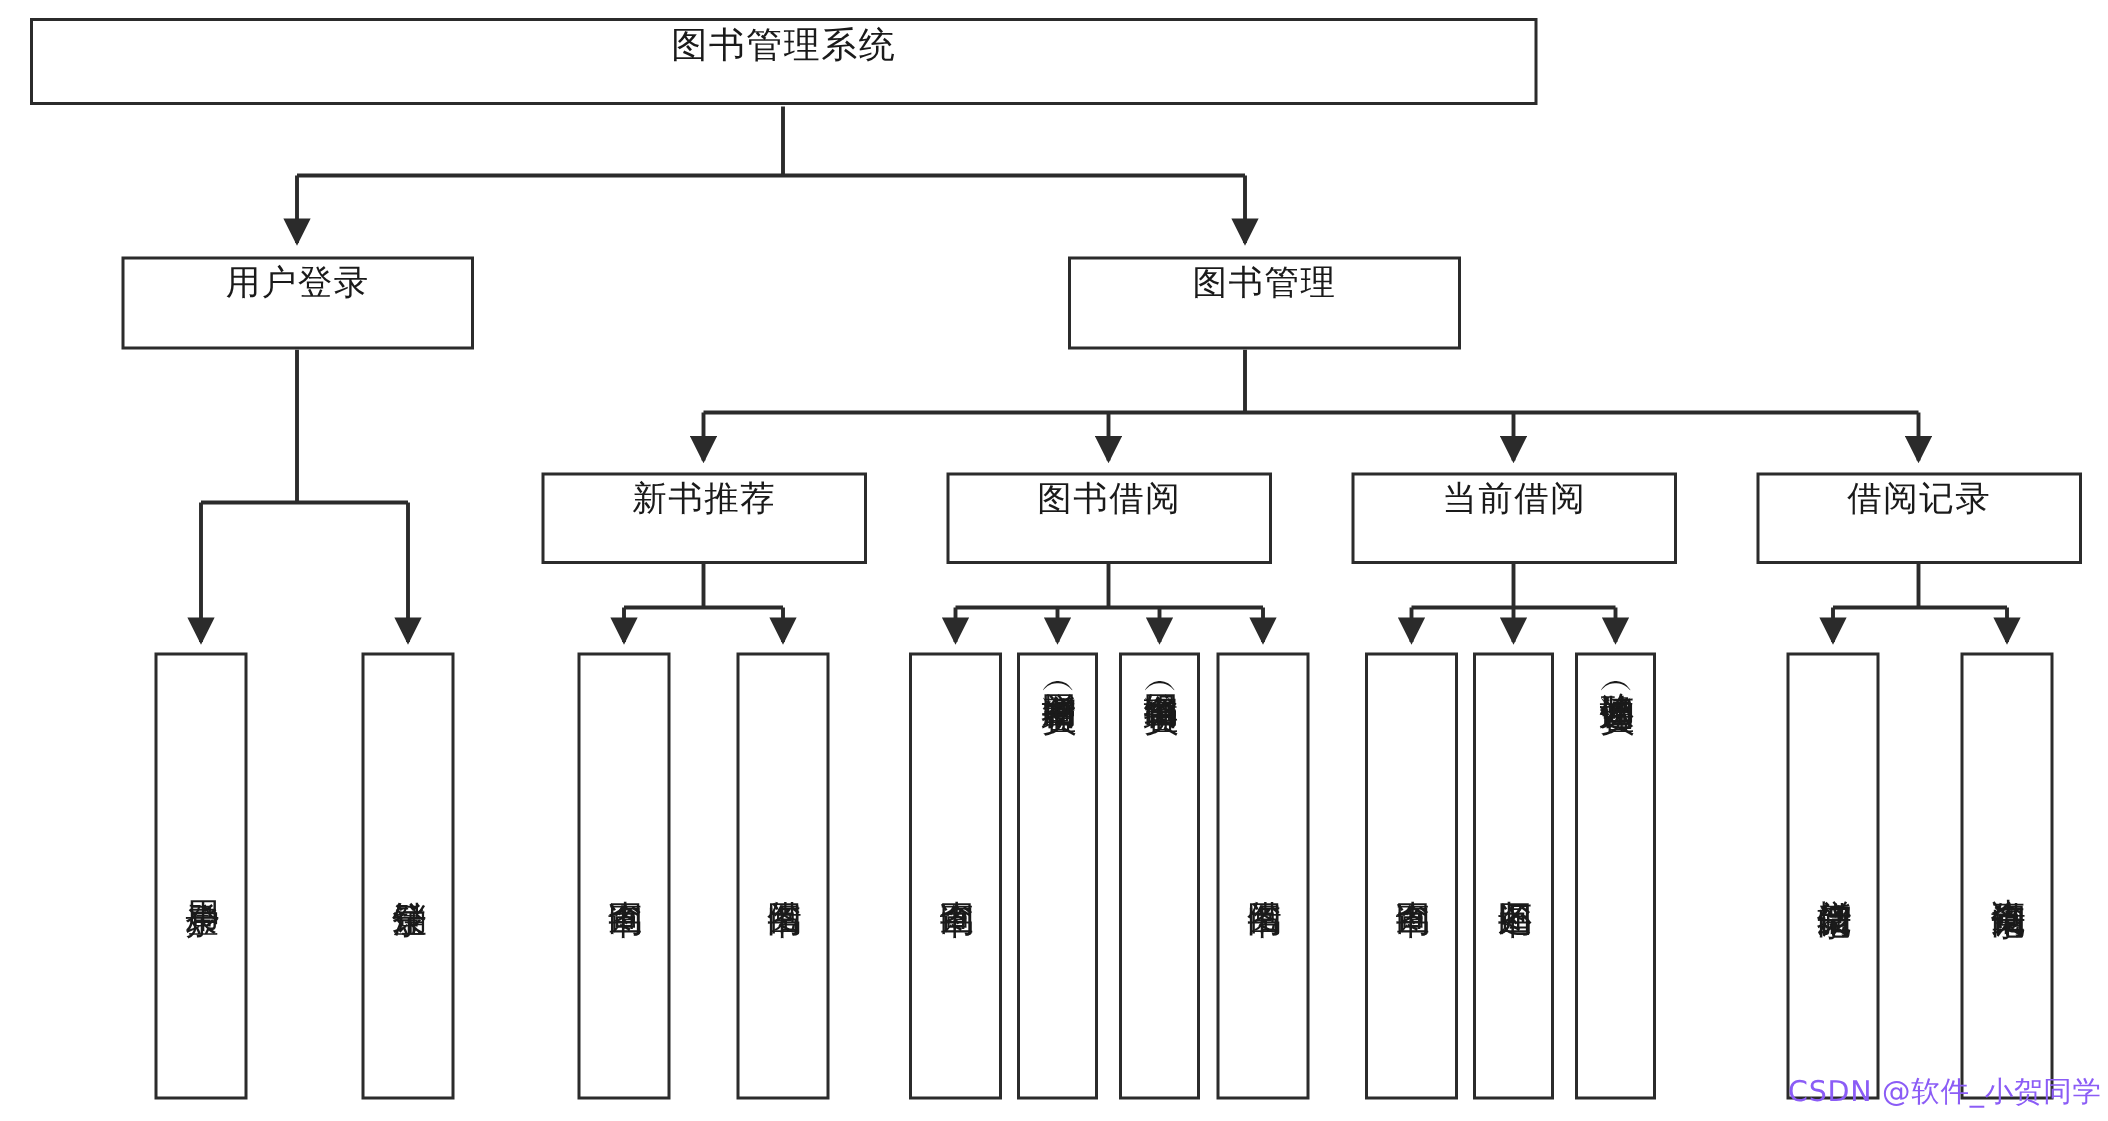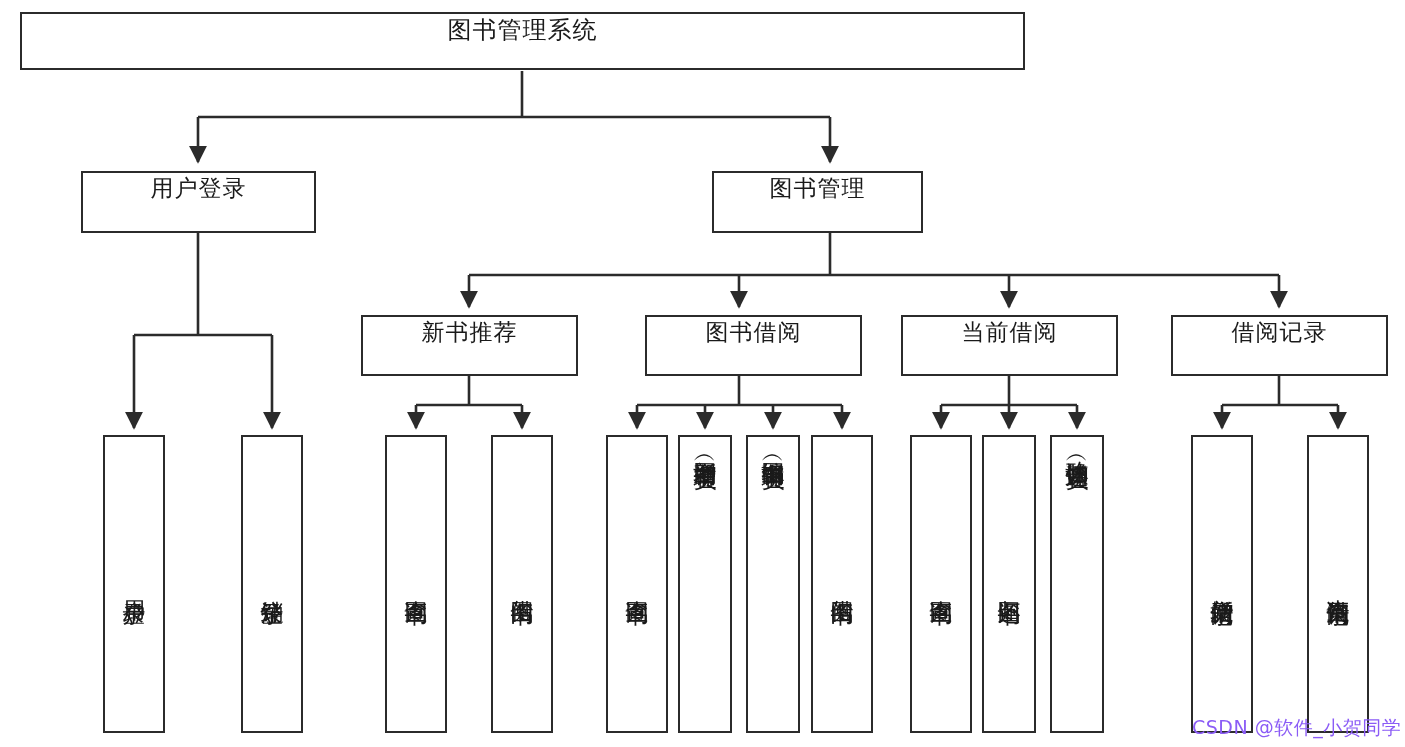--- a/index.html
+++ b/index.html
@@ -126,29 +126,29 @@
   </svg>
 
   <div class="node node-h node-title" style="left:20px; top:12px; width:1005px; height:58px;">
     <span>图书管理系统</span>
   </div>
 
   <div class="node node-h" style="left:81px; top:171px; width:235px; height:62px;">
     <span>用户登录</span>
   </div>
 
-  <div class="node node-h" style="left:712px; top:171px; width:211px; height:62px;">
+  <div class="node node-h" style="left:712px; top:171px; width:262px; height:62px;">
     <span>图书管理</span>
   </div>
 
   <div class="node node-h" style="left:361px; top:315px; width:217px; height:61px;">
     <span>新书推荐</span>
   </div>
 
-  <div class="node node-h" style="left:631px; top:315px; width:217px; height:61px;margin-left:14px;">
+  <div class="node node-h" style="left:631px; top:315px; width:217px; height:61px;">
     <span>图书借阅</span>
   </div>
 
   <div class="node node-h" style="left:901px; top:315px; width:217px; height:61px;">
     <span>当前借阅</span>
   </div>
 
   <div class="node node-h" style="left:1171px; top:315px; width:217px; height:61px;">
     <span>借阅记录</span>
   </div>

